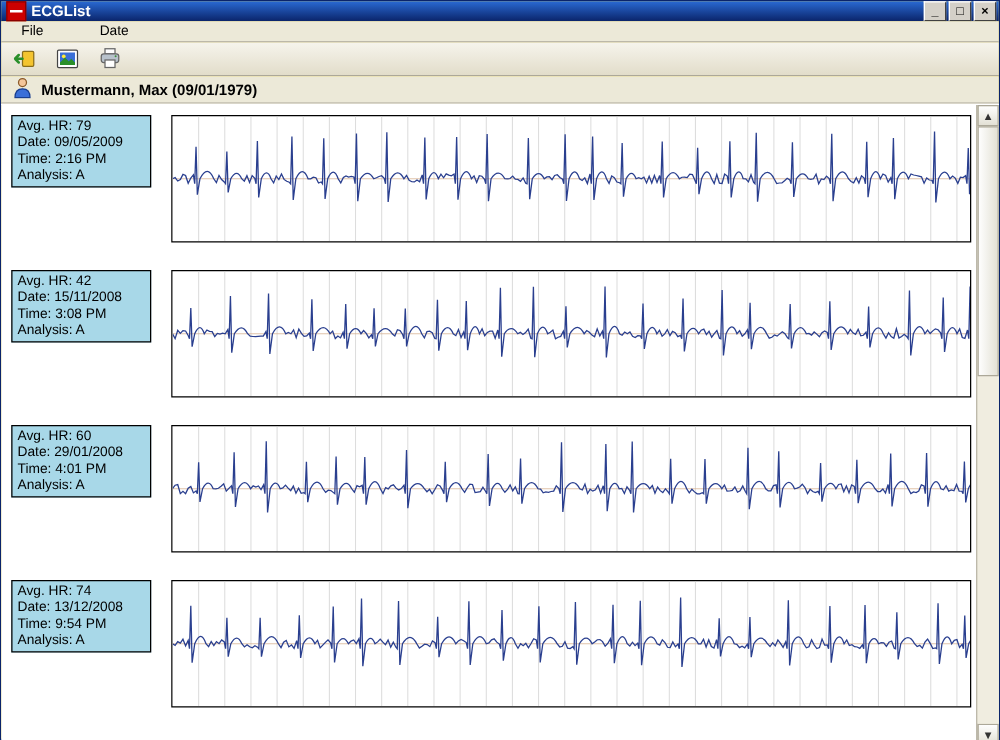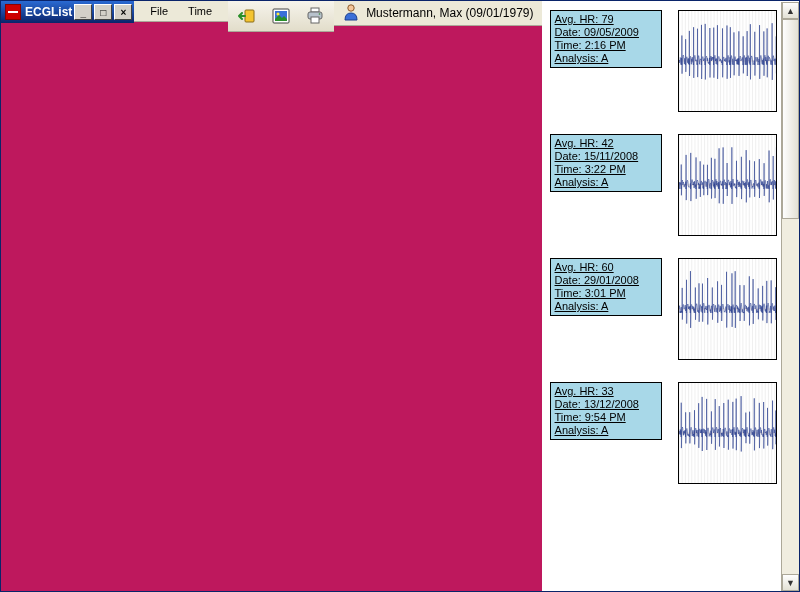--- a/index.html
+++ b/index.html
@@ -5,24 +5,25 @@
   html, body {
     margin: 0; padding: 0;
     width: 800px; height: 592px;
     font-family: Tahoma, Arial, sans-serif;
     font-size: 11px;
     background: #ece9d8;
     overflow: hidden;
   }
   .window {
     width: 800px; height: 592px;
-    background: #be185d;
+    background: #fde047;
     border: 1px solid #0a246a;
     box-sizing: border-box;
     display: flex;
+    flex-direction: column;
   }
   .titlebar {
     height: 22px;
     background: linear-gradient(to bottom, #2a6ad3 0%, #0a246a 100%);
     color: #fff;
     display: flex;
     align-items: center;
     padding: 0 2px 0 4px;
     font-weight: bold;
     font-size: 12px;
@@ -59,20 +60,21 @@
     color: #000;
     box-sizing: border-box;
   }
   .menubar {
     height: 20px;
     background: #ece9d8;
     border-bottom: 1px solid #aca899;
     display: flex;
     align-items: center;
     padding: 0 6px;
+    gap: 25px;
   }
   .menubar .menu-item {
     padding: 2px 10px;
     cursor: default;
   }
   .toolbar {
     height: 30px;
     background: linear-gradient(to bottom, #f6f4ec 0%, #e2ddca 100%);
     border-bottom: 1px solid #aca899;
     display: flex;
@@ -86,21 +88,21 @@
     border:1px solid transparent;
     border-radius:3px;
   }
   .patient-bar {
     height: 24px;
     background: #ece9d8;
     border-bottom: 1px solid #aca899;
     display: flex;
     align-items: center;
     padding: 0 8px;
-    font-weight: normal;
+    font-weight: bold;
     font-size: 12px;
   }
   .patient-bar .p-icon {
     margin-right: 6px;
   }
   .content-area {
     flex: 1;
     display: flex;
     background: #fff;
     border-top: 1px solid #fff;
@@ -120,21 +122,21 @@
   .info-box {
     width: 112px;
     background: #a8d8e8;
     border: 1px solid #000;
     padding: 2px 4px;
     font-size: 11px;
     line-height: 13px;
     box-sizing: border-box;
     align-self: flex-start;
   }
-  .info-box span { display:block;text-decoration:underline; }
+  .info-box span { display:block; }
   .ecg-box {
     flex: 1;
     height: 100px;
     margin-left: 16px;
     border: 1px solid #000;
     position: relative;
     background: #fff;
     overflow: hidden;
   }
   .scrollbar-v {
@@ -171,21 +173,21 @@
     <div class="title-icon"></div>
     <span>ECGList</span>
     <span class="spacer"></span>
     <div class="win-btn">_</div>
     <div class="win-btn">□</div>
     <div class="win-btn">×</div>
   </div>
 
   <div class="menubar">
     <div class="menu-item">File</div>
-    <div class="menu-item">Time</div>
+    <div class="menu-item">Date</div>
   </div>
 
   <div class="toolbar">
     <div class="tb-btn">
       <svg width="18" height="18" viewBox="0 0 18 18">
         <rect x="7" y="3" width="9" height="12" rx="1" fill="#f4c430" stroke="#8a6d1a"></rect>
         <path d="M7 9 L1 9 M4 6 L1 9 L4 12" stroke="#2a8f2a" stroke-width="2" fill="none" stroke-linecap="round" stroke-linejoin="round"></path>
       </svg>
     </div>
     <div class="tb-btn">
@@ -261,21 +263,21 @@
                 <line x1="600" y1="0" x2="600" y2="100" stroke="#d0d0d0" stroke-width="0.6"></line>
                 <line x1="0" y1="50" x2="610" y2="50" stroke="#d8b090" stroke-width="0.6"></line>
     <path d="M 0 50 L 2 49.1 L 4 51.8 L 6 50.6 L 8 46.5 L 10 47.4 L 12 53.6 L 14 49.4 L 16 46.9 L 17 54.0 L 18 24.5 L 19 62.7 L 21 50.0 Q 26.785348079561043 38.1 31.570696159122086 50 L 33.570696159122086 53.1 L 35.570696159122086 47.3 L 37.570696159122086 50.6 L 39.570696159122086 52.6 L 40.570696159122086 54.0 L 41.570696159122086 28.2 L 42.570696159122086 60.9 L 44.570696159122086 50.0 Q 49.249528463648836 41.5 52.92836076817559 50 L 54.92836076817559 51.9 L 56.92836076817559 47.5 L 58.92836076817559 53.0 L 60.92836076817559 47.5 L 62.92836076817559 49.6 L 63.92836076817559 54.0 L 64.9283607681756 19.9 L 65.9283607681756 65.0 L 67.9283607681756 50.0 Q 72.13782578875173 40.7 75.34729080932786 50 L 77.34729080932786 53.3 L 79.34729080932786 47.8 L 81.34729080932786 50.6 L 83.34729080932786 46.2 L 85.34729080932786 50.5 L 87.34729080932786 52.0 L 89.34729080932786 52.8 L 90.34729080932786 54.0 L 91.34729080932786 16.2 L 92.34729080932786 66.9 L 94.34729080932786 50.0 Q 99.52320816186558 38.7 103.6991255144033 50 L 105.6991255144033 50.0 L 107.6991255144033 48.7 L 109.6991255144033 49.2 L 111.6991255144033 53.4 L 113.6991255144033 52.6 L 114.6991255144033 54.0 L 115.6991255144033 17.7 L 116.6991255144033 66.1 L 118.6991255144033 50.0 Q 123.2019718792867 39.2 126.70481824417011 50 L 128.7048182441701 53.3 L 130.7048182441701 49.0 L 132.7048182441701 47.8 L 134.7048182441701 48.6 L 136.7048182441701 48.2 L 138.7048182441701 48.6 L 139.7048182441701 54.0 L 140.7048182441701 13.9 L 141.7048182441701 68.0 L 143.7048182441701 50.0 Q 149.32657750342935 41.2 153.94833676268863 50 L 155.94833676268863 49.2 L 157.94833676268863 48.2 L 159.94833676268863 47.6 L 161.94833676268863 49.7 L 162.94833676268863 54.0 L 163.94833676268863 12.9 L 164.94833676268863 68.5 L 166.94833676268863 50.0 Q 172.4800411522634 40.4 177.01174554183814 50 L 179.01174554183814 47.3 L 181.01174554183814 51.2 L 183.01174554183814 52.4 L 185.01174554183814 52.5 L 187.01174554183814 51.0 L 189.01174554183814 52.4 L 191.01174554183814 46.9 L 192.01174554183814 54.0 L 193.01174554183814 17.0 L 194.01174554183814 66.5 L 196.01174554183814 50.0 Q 200.17759773662553 40.0 203.3434499314129 50 L 205.3434499314129 46.4 L 207.3434499314129 49.2 L 209.3434499314129 46.1 L 211.3434499314129 47.1 L 213.3434499314129 47.6 L 215.3434499314129 46.2 L 216.3434499314129 54.0 L 217.3434499314129 16.6 L 218.3434499314129 66.7 L 220.3434499314129 50.0 Q 225.00372942386832 38.6 228.66400891632372 50 L 230.66400891632372 47.7 L 232.66400891632372 53.0 L 234.66400891632372 47.6 L 236.66400891632372 48.0 L 238.66400891632372 50.4 L 239.66400891632372 54.0 L 240.66400891632372 14.2 L 241.66400891632372 67.9 L 243.66400891632372 50.0 Q 249.4289951989026 40.9 254.19398148148147 50 L 256.1939814814815 50.1 L 258.1939814814815 49.8 L 260.1939814814815 47.9 L 262.1939814814815 50.4 L 264.1939814814815 50.5 L 266.1939814814815 52.0 L 268.1939814814815 49.3 L 270.1939814814815 53.6 L 271.1939814814815 54.0 L 272.1939814814815 17.4 L 273.1939814814815 66.3 L 275.1939814814815 50.0 Q 280.25598422496574 41.8 284.31798696844993 50 L 286.31798696844993 48.5 L 288.31798696844993 48.4 L 290.31798696844993 50.7 L 292.31798696844993 47.4 L 294.31798696844993 46.8 L 296.31798696844993 49.0 L 298.31798696844993 50.3 L 299.31798696844993 54.0 L 300.31798696844993 14.5 L 301.31798696844993 67.8 L 303.31798696844993 50.0 Q 307.83203875171466 38.8 311.3460905349794 50 L 313.3460905349794 51.4 L 315.3460905349794 49.3 L 317.3460905349794 53.8 L 319.3460905349794 46.2 L 320.3460905349794 54.0 L 321.3460905349794 16.2 L 322.3460905349794 66.9 L 324.3460905349794 50.0 Q 328.6425154320987 39.1 331.9389403292181 50 L 333.9389403292181 53.7 L 335.9389403292181 47.8 L 337.9389403292181 49.1 L 339.9389403292181 52.6 L 341.9389403292181 53.2 L 342.9389403292181 54.0 L 343.9389403292181 21.4 L 344.9389403292181 64.3 L 346.9389403292181 50.0 Q 351.26599794238683 41.2 354.59305555555557 50 L 356.59305555555557 49.1 L 358.59305555555557 50.1 L 360.59305555555557 48.7 L 362.59305555555557 53.3 L 364.59305555555557 48.1 L 366.59305555555557 53.4 L 368.59305555555557 47.3 L 370.59305555555557 53.0 L 372.59305555555557 47.4 L 373.59305555555557 54.0 L 374.59305555555557 20.3 L 375.59305555555557 64.9 L 377.59305555555557 50.0 Q 383.13359910836766 40.0 387.6741426611797 50 L 389.6741426611797 48.8 L 391.6741426611797 48.7 L 393.6741426611797 49.1 L 395.6741426611797 46.4 L 397.6741426611797 46.7 L 399.6741426611797 51.4 L 400.6741426611797 54.0 L 401.6741426611797 25.3 L 402.6741426611797 62.4 L 404.6741426611797 50.0 Q 409.0054098079561 38.9 412.3366769547325 50 L 414.3366769547325 53.9 L 416.3366769547325 46.7 L 418.3366769547325 53.5 L 420.3366769547325 53.8 L 422.3366769547325 46.3 L 424.3366769547325 47.9 L 425.3366769547325 54.0 L 426.3366769547325 20.1 L 427.3366769547325 65.0 L 429.3366769547325 50.0 Q 433.4195730452675 39.1 436.50246913580247 50 L 438.50246913580247 50.1 L 440.50246913580247 52.5 L 442.50246913580247 46.8 L 444.50246913580247 53.0 L 445.50246913580247 54.0 L 446.50246913580247 13.2 L 447.50246913580247 68.4 L 449.50246913580247 50.0 Q 455.33481652949246 39.8 460.16716392318244 50 L 462.16716392318244 53.8 L 464.16716392318244 53.4 L 466.16716392318244 53.3 L 468.16716392318244 51.6 L 470.16716392318244 49.6 L 472.16716392318244 50.9 L 473.16716392318244 54.0 L 474.16716392318244 20.8 L 475.16716392318244 64.6 L 477.16716392318244 50.0 Q 482.21410322359395 42.0 486.26104252400546 50 L 488.26104252400546 50.5 L 490.26104252400546 50.0 L 492.26104252400546 46.3 L 494.26104252400546 54.0 L 496.26104252400546 50.2 L 498.26104252400546 50.7 L 500.26104252400546 47.9 L 502.26104252400546 49.9 L 503.26104252400546 54.0 L 504.26104252400546 14.1 L 505.26104252400546 67.9 L 507.26104252400546 50.0 Q 512.6358624828532 38.8 517.010682441701 50 L 519.010682441701 52.2 L 521.010682441701 53.3 L 523.010682441701 49.1 L 525.010682441701 53.4 L 527.010682441701 47.6 L 529.010682441701 49.4 L 530.010682441701 54.0 L 531.010682441701 20.4 L 532.010682441701 64.8 L 534.010682441701 50.0 Q 538.2153206447188 38.5 541.4199588477367 50 L 543.4199588477367 46.2 L 545.4199588477367 47.3 L 547.4199588477367 52.7 L 549.4199588477367 49.2 L 550.4199588477367 54.0 L 551.4199588477367 17.4 L 552.4199588477367 66.3 L 554.4199588477367 50.0 Q 559.1477109053499 39.5 562.875462962963 50 L 564.875462962963 46.2 L 566.875462962963 47.0 L 568.875462962963 47.4 L 570.875462962963 47.9 L 572.875462962963 48.5 L 574.875462962963 53.6 L 576.875462962963 49.4 L 578.875462962963 51.0 L 580.875462962963 51.2 L 581.875462962963 54.0 L 582.875462962963 12.2 L 583.875462962963 68.9 L 585.875462962963 50.0 Q 590.7750342935528 39.3 594.6746056241426 50 L 596.6746056241426 47.8 L 598.6746056241426 49.5 L 600.6746056241426 53.7 L 602.6746056241426 48.8 L 604.6746056241426 49.0 L 606.6746056241426 47.5 L 607.6746056241426 54.0 L 608.6746056241426 25.4 L 609.6746056241426 62.3 L 611.6746056241426 50.0 Q 617.4482338820301 40.1 622.2218621399177 50" fill="none" stroke="#2a3f8f" stroke-width="1"></path>
   </svg>
             </div>
           </div>
           <div class="record">
             <div class="info-box">
               <span>Avg. HR: 42</span>
               <span>Date: 15/11/2008</span>
-              <span>Time: 3:22 PM</span>
+              <span>Time: 3:08 PM</span>
               <span>Analysis: A</span>
             </div>
             <div class="ecg-box">
               <svg class="ecg-svg" viewBox="0 0 610 100" preserveAspectRatio="none">
     <line x1="0" y1="0" x2="0" y2="100" stroke="#d0d0d0" stroke-width="0.6"></line>
                 <line x1="20" y1="0" x2="20" y2="100" stroke="#d0d0d0" stroke-width="0.6"></line>
                 <line x1="40" y1="0" x2="40" y2="100" stroke="#d0d0d0" stroke-width="0.6"></line>
                 <line x1="60" y1="0" x2="60" y2="100" stroke="#d0d0d0" stroke-width="0.6"></line>
                 <line x1="80" y1="0" x2="80" y2="100" stroke="#d0d0d0" stroke-width="0.6"></line>
                 <line x1="100" y1="0" x2="100" y2="100" stroke="#d0d0d0" stroke-width="0.6"></line>
@@ -306,21 +308,21 @@
                 <line x1="600" y1="0" x2="600" y2="100" stroke="#d0d0d0" stroke-width="0.6"></line>
                 <line x1="0" y1="50" x2="610" y2="50" stroke="#d8b090" stroke-width="0.6"></line>
     <path d="M 0 50 L 2 53.9 L 4 47.2 L 6 49.7 L 8 47.5 L 10 47.8 L 12 51.4 L 13 54.0 L 14 29.5 L 15 60.3 L 17 50.0 Q 21.1576731824417 40.1 24.315346364883403 50 L 26.315346364883403 47.0 L 28.315346364883403 48.1 L 30.315346364883403 48.3 L 32.3153463648834 52.2 L 34.3153463648834 49.7 L 36.3153463648834 50.3 L 38.3153463648834 49.6 L 40.3153463648834 50.0 L 42.3153463648834 46.7 L 43.3153463648834 54.0 L 44.3153463648834 19.9 L 45.3153463648834 65.1 L 47.3153463648834 50.0 Q 52.88660836762689 40.5 57.45787037037037 50 L 59.45787037037037 51.9 L 61.45787037037037 52.2 L 63.45787037037037 52.3 L 65.45787037037037 52.1 L 67.45787037037037 51.9 L 69.45787037037037 51.9 L 71.45787037037037 48.3 L 72.45787037037037 54.0 L 73.45787037037037 17.9 L 74.45787037037037 66.1 L 76.45787037037037 50.0 Q 82.03673696844993 39.1 86.6156035665295 50 L 88.6156035665295 48.9 L 90.6156035665295 50.0 L 92.6156035665295 46.9 L 94.6156035665295 53.1 L 96.6156035665295 46.2 L 98.6156035665295 49.7 L 100.6156035665295 52.1 L 102.6156035665295 51.7 L 104.6156035665295 49.5 L 105.6156035665295 54.0 L 106.6156035665295 22.4 L 107.6156035665295 63.8 L 109.6156035665295 50.0 Q 115.55867626886146 40.1 120.50174897119342 50 L 122.50174897119342 47.9 L 124.50174897119342 53.8 L 126.50174897119342 51.8 L 128.50174897119342 53.3 L 130.50174897119342 48.9 L 131.50174897119342 54.0 L 132.50174897119342 26.3 L 133.50174897119342 61.9 L 135.50174897119342 50.0 Q 140.3411951303155 41.8 144.1806412894376 50 L 146.1806412894376 47.4 L 148.1806412894376 49.7 L 150.1806412894376 53.3 L 152.1806412894376 50.8 L 153.1806412894376 54.0 L 154.1806412894376 29.7 L 155.1806412894376 60.2 L 157.1806412894376 50.0 Q 163.11933299039782 41.6 168.05802469135804 50 L 170.05802469135804 51.8 L 172.05802469135804 46.8 L 174.05802469135804 47.5 L 176.05802469135804 50.6 L 177.05802469135804 54.0 L 178.05802469135804 29.8 L 179.05802469135804 60.1 L 181.05802469135804 50.0 Q 186.3593364197531 38.2 190.66064814814817 50 L 192.66064814814817 53.3 L 194.66064814814817 48.3 L 196.66064814814817 48.0 L 198.66064814814817 49.2 L 200.66064814814817 53.8 L 201.66064814814817 54.0 L 202.66064814814817 22.8 L 203.66064814814817 63.6 L 205.66064814814817 50.0 Q 210.68703703703704 40.3 214.71342592592595 50 L 216.71342592592595 51.5 L 218.71342592592595 46.7 L 220.71342592592595 53.0 L 222.71342592592595 48.6 L 223.71342592592595 54.0 L 224.71342592592595 23.8 L 225.71342592592595 63.1 L 227.71342592592595 50.0 Q 231.76087105624146 38.6 234.80831618655694 50 L 236.80831618655694 46.0 L 238.80831618655694 51.5 L 240.80831618655694 48.9 L 242.80831618655694 47.9 L 244.80831618655694 47.9 L 246.80831618655694 53.6 L 248.80831618655694 47.0 L 249.80831618655694 54.0 L 250.80831618655694 13.3 L 251.80831618655694 68.3 L 253.80831618655694 50.0 Q 259.4343535665295 41.6 264.0603909465021 50 L 266.0603909465021 48.9 L 268.0603909465021 50.6 L 270.0603909465021 49.0 L 272.0603909465021 46.3 L 274.0603909465021 53.6 L 275.0603909465021 54.0 L 276.0603909465021 12.4 L 277.0603909465021 68.8 L 279.0603909465021 50.0 Q 283.50409807956106 39.3 286.94780521262004 50 L 288.94780521262004 48.8 L 290.94780521262004 47.1 L 292.94780521262004 54.0 L 294.94780521262004 52.8 L 296.94780521262004 52.1 L 298.94780521262004 48.0 L 299.94780521262004 54.0 L 300.94780521262004 28.0 L 301.94780521262004 61.0 L 303.94780521262004 50.0 Q 309.8951989026063 39.7 314.8425925925926 50 L 316.8425925925926 47.4 L 318.8425925925926 48.8 L 320.8425925925926 51.1 L 322.8425925925926 52.4 L 324.8425925925926 46.1 L 326.8425925925926 51.8 L 328.8425925925926 48.0 L 329.8425925925926 54.0 L 330.8425925925926 12.3 L 331.8425925925926 68.9 L 333.8425925925926 50.0 Q 338.36549211248285 38.2 341.88839163237316 50 L 343.88839163237316 51.2 L 345.88839163237316 48.6 L 347.88839163237316 50.0 L 349.88839163237316 48.6 L 351.88839163237316 52.1 L 353.88839163237316 53.0 L 355.88839163237316 51.5 L 357.88839163237316 51.7 L 358.88839163237316 54.0 L 359.88839163237316 25.8 L 360.88839163237316 62.1 L 362.88839163237316 50.0 Q 367.1959619341564 39.7 370.5035322359397 50 L 372.5035322359397 47.2 L 374.5035322359397 52.0 L 376.5035322359397 50.1 L 378.5035322359397 46.7 L 380.5035322359397 51.5 L 382.5035322359397 48.1 L 384.5035322359397 49.1 L 386.5035322359397 52.3 L 388.5035322359397 51.3 L 389.5035322359397 54.0 L 390.5035322359397 21.8 L 391.5035322359397 64.1 L 393.5035322359397 50.0 Q 398.45308641975316 41.5 402.40264060356657 50 L 404.40264060356657 47.2 L 406.40264060356657 46.3 L 408.40264060356657 50.7 L 410.40264060356657 48.0 L 412.40264060356657 52.7 L 414.40264060356657 49.9 L 416.40264060356657 47.4 L 418.40264060356657 53.6 L 419.40264060356657 54.0 L 420.40264060356657 15.1 L 421.40264060356657 67.4 L 423.40264060356657 50.0 Q 428.0936556927298 38.9 431.78467078189306 50 L 433.78467078189306 47.5 L 435.78467078189306 51.9 L 437.78467078189306 50.0 L 439.78467078189306 46.8 L 440.78467078189306 54.0 L 441.78467078189306 25.3 L 442.78467078189306 62.4 L 444.78467078189306 50.0 Q 450.11814128943763 39.9 454.4516117969822 50 L 456.4516117969822 53.5 L 458.4516117969822 52.8 L 460.4516117969822 51.0 L 462.4516117969822 51.9 L 464.4516117969822 50.1 L 466.4516117969822 48.4 L 468.4516117969822 49.9 L 470.4516117969822 53.3 L 471.4516117969822 54.0 L 472.4516117969822 26.3 L 473.4516117969822 61.8 L 475.4516117969822 50.0 Q 480.6253086419753 40.0 484.7990054869685 50 L 486.7990054869685 49.7 L 488.7990054869685 51.1 L 490.7990054869685 48.6 L 492.7990054869685 50.3 L 494.7990054869685 52.4 L 496.7990054869685 49.1 L 498.7990054869685 47.7 L 500.7990054869685 48.9 L 501.7990054869685 54.0 L 502.7990054869685 24.1 L 503.7990054869685 63.0 L 505.7990054869685 50.0 Q 511.627743484225 39.0 516.4564814814815 50 L 518.4564814814815 46.5 L 520.4564814814815 49.2 L 522.4564814814815 50.4 L 524.4564814814815 46.5 L 526.4564814814815 51.7 L 528.4564814814815 51.2 L 530.4564814814815 48.8 L 531.4564814814815 54.0 L 532.4564814814815 28.2 L 533.4564814814815 60.9 L 535.4564814814815 50.0 Q 540.0747170781893 40.7 543.6929526748971 50 L 545.6929526748971 53.5 L 547.6929526748971 49.2 L 549.6929526748971 52.3 L 551.6929526748971 53.6 L 553.6929526748971 46.0 L 555.6929526748971 53.4 L 557.6929526748971 52.2 L 559.6929526748971 50.4 L 561.6929526748971 52.4 L 562.6929526748971 54.0 L 563.6929526748971 15.5 L 564.6929526748971 67.3 L 566.6929526748971 50.0 Q 571.6095507544582 38.6 575.5261488340192 50 L 577.5261488340192 47.1 L 579.5261488340192 49.8 L 581.5261488340192 47.7 L 583.5261488340192 46.1 L 585.5261488340192 46.8 L 587.5261488340192 49.2 L 588.5261488340192 54.0 L 589.5261488340192 21.0 L 590.5261488340192 64.5 L 592.5261488340192 50.0 Q 596.8044581618656 40.0 600.082767489712 50 L 602.082767489712 46.1 L 604.082767489712 53.0 L 606.082767489712 53.7 L 608.082767489712 47.0 L 609.082767489712 54.0 L 610.082767489712 12.3 L 611.082767489712 68.8 L 613.082767489712 50.0 Q 618.6208161865569 38.4 623.158864883402 50" fill="none" stroke="#2a3f8f" stroke-width="1"></path>
   </svg>
             </div>
           </div>
           <div class="record">
             <div class="info-box">
               <span>Avg. HR: 60</span>
               <span>Date: 29/01/2008</span>
-              <span>Time: 3:01 PM</span>
+              <span>Time: 4:01 PM</span>
               <span>Analysis: A</span>
             </div>
             <div class="ecg-box">
               <svg class="ecg-svg" viewBox="0 0 610 100" preserveAspectRatio="none">
     <line x1="0" y1="0" x2="0" y2="100" stroke="#d0d0d0" stroke-width="0.6"></line>
                 <line x1="20" y1="0" x2="20" y2="100" stroke="#d0d0d0" stroke-width="0.6"></line>
                 <line x1="40" y1="0" x2="40" y2="100" stroke="#d0d0d0" stroke-width="0.6"></line>
                 <line x1="60" y1="0" x2="60" y2="100" stroke="#d0d0d0" stroke-width="0.6"></line>
                 <line x1="80" y1="0" x2="80" y2="100" stroke="#d0d0d0" stroke-width="0.6"></line>
                 <line x1="100" y1="0" x2="100" y2="100" stroke="#d0d0d0" stroke-width="0.6"></line>
@@ -349,21 +351,21 @@
                 <line x1="560" y1="0" x2="560" y2="100" stroke="#d0d0d0" stroke-width="0.6"></line>
                 <line x1="580" y1="0" x2="580" y2="100" stroke="#d0d0d0" stroke-width="0.6"></line>
                 <line x1="600" y1="0" x2="600" y2="100" stroke="#d0d0d0" stroke-width="0.6"></line>
                 <line x1="0" y1="50" x2="610" y2="50" stroke="#d8b090" stroke-width="0.6"></line>
     <path d="M 0 50 L 2 47.2 L 4 46.7 L 6 53.9 L 8 52.1 L 10 53.9 L 12 49.5 L 14 48.1 L 16 53.3 L 18 51.8 L 19 54.0 L 20 28.9 L 21 60.6 L 23 50.0 Q 27.569195816186557 41.0 31.138391632373114 50 L 33.138391632373114 50.1 L 35.138391632373114 49.6 L 37.138391632373114 48.0 L 39.138391632373114 46.1 L 41.138391632373114 51.9 L 43.138391632373114 49.7 L 45.138391632373114 47.7 L 46.138391632373114 54.0 L 47.138391632373114 20.8 L 48.138391632373114 64.6 L 50.138391632373114 50.0 Q 55.42455418381344 40.0 59.71071673525377 50 L 61.71071673525377 47.7 L 63.71071673525377 48.7 L 65.71071673525377 47.8 L 67.71071673525377 50.7 L 69.71071673525377 46.9 L 70.71071673525377 54.0 L 71.71071673525377 12.1 L 72.71071673525377 68.9 L 74.71071673525377 50.0 Q 79.06917866941015 41.0 82.42764060356653 50 L 84.42764060356653 49.3 L 86.42764060356653 47.1 L 88.42764060356653 49.5 L 90.42764060356653 51.5 L 92.42764060356653 47.9 L 94.42764060356653 53.6 L 96.42764060356653 49.6 L 98.42764060356653 53.6 L 100.42764060356653 53.1 L 101.42764060356653 54.0 L 102.42764060356653 28.5 L 103.42764060356653 60.8 L 105.42764060356653 50.0 Q 110.78199588477366 39.4 115.1363511659808 50 L 117.1363511659808 52.8 L 119.1363511659808 51.2 L 121.1363511659808 51.5 L 123.1363511659808 53.1 L 124.1363511659808 54.0 L 125.1363511659808 24.3 L 126.1363511659808 62.8 L 128.13635116598078 50.0 Q 133.112585733882 41.2 137.08882030178324 50 L 139.08882030178324 52.7 L 141.08882030178324 47.5 L 143.08882030178324 48.5 L 145.08882030178324 47.3 L 146.08882030178324 54.0 L 147.08882030178324 24.6 L 148.08882030178324 62.7 L 150.08882030178324 50.0 Q 155.04907407407404 38.5 159.00932784636487 50 L 161.00932784636487 53.8 L 163.00932784636487 49.1 L 165.00932784636487 50.1 L 167.00932784636487 47.7 L 169.00932784636487 46.9 L 171.00932784636487 49.5 L 173.00932784636487 51.0 L 175.00932784636487 49.9 L 177.00932784636487 47.2 L 178.00932784636487 54.0 L 179.00932784636487 19.0 L 180.00932784636487 65.5 L 182.00932784636487 50.0 Q 187.82092764060354 41.8 192.63252743484225 50 L 194.63252743484225 52.4 L 196.63252743484225 50.5 L 198.63252743484225 54.0 L 200.63252743484225 50.6 L 202.63252743484225 46.8 L 204.63252743484225 47.8 L 206.63252743484225 51.3 L 207.63252743484225 54.0 L 208.63252743484225 28.5 L 209.63252743484225 60.7 L 211.63252743484225 50.0 Q 217.0386659807956 40.2 221.44480452674895 50 L 223.44480452674895 52.8 L 225.44480452674895 49.2 L 227.44480452674895 46.3 L 229.44480452674895 46.6 L 231.44480452674895 53.1 L 233.44480452674895 52.7 L 235.44480452674895 52.3 L 237.44480452674895 48.8 L 239.44480452674895 52.0 L 240.44480452674895 54.0 L 241.44480452674895 22.3 L 242.44480452674895 63.8 L 244.44480452674895 50.0 Q 248.83809156378598 41.2 252.23137860082304 50 L 254.23137860082304 52.8 L 256.23137860082306 50.6 L 258.23137860082306 46.9 L 260.23137860082306 51.7 L 262.23137860082306 48.5 L 264.23137860082306 53.9 L 265.23137860082306 54.0 L 266.23137860082306 25.9 L 267.23137860082306 62.0 L 269.23137860082306 50.0 Q 274.89275548696844 40.2 279.5541323731139 50 L 281.5541323731139 50.3 L 283.5541323731139 53.2 L 285.5541323731139 52.5 L 287.5541323731139 52.8 L 289.5541323731139 52.2 L 291.5541323731139 51.9 L 293.5541323731139 47.6 L 295.5541323731139 49.8 L 296.5541323731139 54.0 L 297.5541323731139 12.8 L 298.5541323731139 68.6 L 300.5541323731139 50.0 Q 306.5186985596708 40.3 311.48326474622775 50 L 313.48326474622775 51.0 L 315.48326474622775 46.3 L 317.48326474622775 53.8 L 319.48326474622775 50.4 L 321.48326474622775 51.9 L 323.48326474622775 50.8 L 325.48326474622775 47.2 L 327.48326474622775 53.4 L 329.48326474622775 47.6 L 330.48326474622775 54.0 L 331.48326474622775 14.3 L 332.48326474622775 67.9 L 334.48326474622775 50.0 Q 338.558950617284 41.2 341.6346364883402 50 L 343.6346364883402 49.8 L 345.6346364883402 53.8 L 347.6346364883402 48.5 L 349.6346364883402 51.3 L 350.6346364883402 54.0 L 351.6346364883402 12.2 L 352.6346364883402 68.9 L 354.6346364883402 50.0 Q 360.34043209876546 41.9 365.0462277091907 50 L 367.0462277091907 47.4 L 369.0462277091907 53.6 L 371.0462277091907 48.7 L 373.0462277091907 51.5 L 375.0462277091907 53.0 L 377.0462277091907 50.0 L 379.0462277091907 52.5 L 380.0462277091907 54.0 L 381.0462277091907 26.1 L 382.0462277091907 62.0 L 384.0462277091907 50.0 Q 389.1649777091907 38.2 393.2837277091907 50 L 395.2837277091907 53.3 L 397.2837277091907 50.4 L 399.2837277091907 52.5 L 401.2837277091907 54.0 L 403.2837277091907 54.0 L 405.2837277091907 53.2 L 406.2837277091907 54.0 L 407.2837277091907 26.2 L 408.2837277091907 61.9 L 410.2837277091907 50.0 Q 415.7261231138546 41.7 420.16851851851857 50 L 422.16851851851857 47.1 L 424.16851851851857 51.9 L 426.16851851851857 51.8 L 428.16851851851857 51.3 L 430.16851851851857 48.5 L 432.16851851851857 52.8 L 434.16851851851857 51.7 L 436.16851851851857 47.8 L 438.16851851851857 52.2 L 439.16851851851857 54.0 L 440.16851851851857 17.3 L 441.16851851851857 66.4 L 443.16851851851857 50.0 Q 448.94116941015096 38.3 453.7138203017833 50 L 455.7138203017833 51.7 L 457.7138203017833 51.7 L 459.7138203017833 47.5 L 461.7138203017833 46.9 L 462.7138203017833 54.0 L 463.7138203017833 20.1 L 464.7138203017833 64.9 L 466.7138203017833 50.0 Q 471.7215192043896 39.9 475.7292181069959 50 L 477.7292181069959 49.5 L 479.7292181069959 48.6 L 481.7292181069959 46.4 L 483.7292181069959 49.1 L 485.7292181069959 53.8 L 487.7292181069959 50.4 L 489.7292181069959 52.2 L 491.7292181069959 53.0 L 493.7292181069959 52.1 L 494.7292181069959 54.0 L 495.7292181069959 29.4 L 496.7292181069959 60.3 L 498.7292181069959 50.0 Q 503.59340706447193 41.5 507.4575960219479 50 L 509.4575960219479 46.6 L 511.4575960219479 46.2 L 513.4575960219479 52.3 L 515.4575960219479 47.7 L 517.4575960219479 53.3 L 519.4575960219479 46.9 L 521.4575960219479 48.1 L 522.4575960219479 54.0 L 523.4575960219479 26.9 L 524.4575960219479 61.5 L 526.4575960219479 50.0 Q 532.4050068587106 39.4 537.3524176954733 50 L 539.3524176954733 52.2 L 541.3524176954733 52.2 L 543.3524176954733 50.2 L 545.3524176954733 53.4 L 547.3524176954733 46.6 L 548.3524176954733 54.0 L 549.3524176954733 21.9 L 550.3524176954733 64.1 L 552.3524176954733 50.0 Q 558.0758316186557 38.2 562.7992455418381 50 L 564.7992455418381 53.9 L 566.7992455418381 52.6 L 568.7992455418381 53.0 L 570.7992455418381 51.8 L 572.7992455418381 46.9 L 574.7992455418381 47.7 L 575.7992455418381 54.0 L 576.7992455418381 21.4 L 577.7992455418381 64.3 L 579.7992455418381 50.0 Q 584.2578275034293 38.6 587.7164094650205 50 L 589.7164094650205 50.8 L 591.7164094650205 47.6 L 593.7164094650205 51.9 L 595.7164094650205 51.0 L 597.7164094650205 51.6 L 599.7164094650205 46.6 L 601.7164094650205 51.9 L 603.7164094650205 52.0 L 604.7164094650205 54.0 L 605.7164094650205 28.2 L 606.7164094650205 60.9 L 608.7164094650205 50.0 Q 613.4164523319615 39.0 617.1164951989026 50" fill="none" stroke="#2a3f8f" stroke-width="1"></path>
   </svg>
             </div>
           </div>
           <div class="record">
             <div class="info-box">
-              <span>Avg. HR: 33</span>
+              <span>Avg. HR: 74</span>
               <span>Date: 13/12/2008</span>
               <span>Time: 9:54 PM</span>
               <span>Analysis: A</span>
             </div>
             <div class="ecg-box">
               <svg class="ecg-svg" viewBox="0 0 610 100" preserveAspectRatio="none">
     <line x1="0" y1="0" x2="0" y2="100" stroke="#d0d0d0" stroke-width="0.6"></line>
                 <line x1="20" y1="0" x2="20" y2="100" stroke="#d0d0d0" stroke-width="0.6"></line>
                 <line x1="40" y1="0" x2="40" y2="100" stroke="#d0d0d0" stroke-width="0.6"></line>
                 <line x1="60" y1="0" x2="60" y2="100" stroke="#d0d0d0" stroke-width="0.6"></line>

